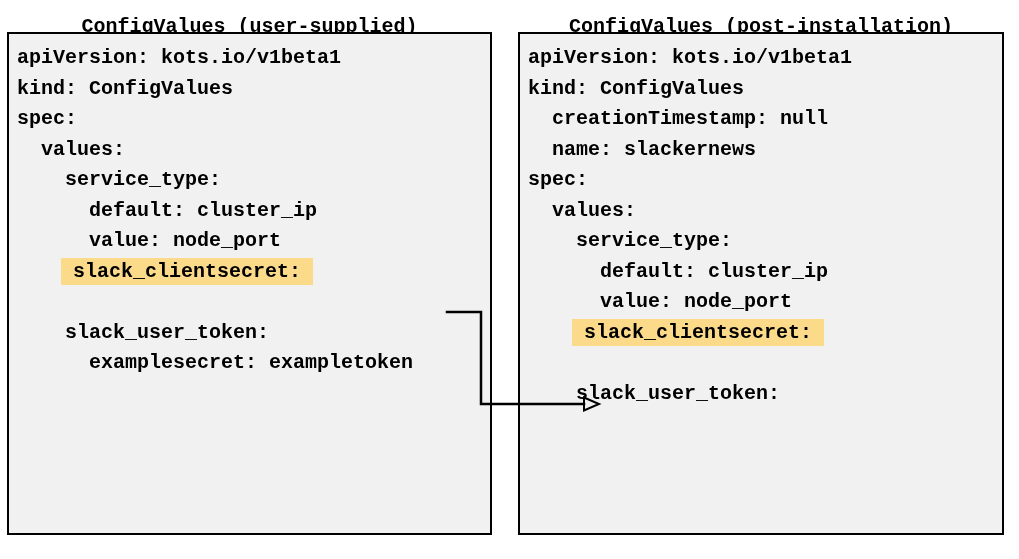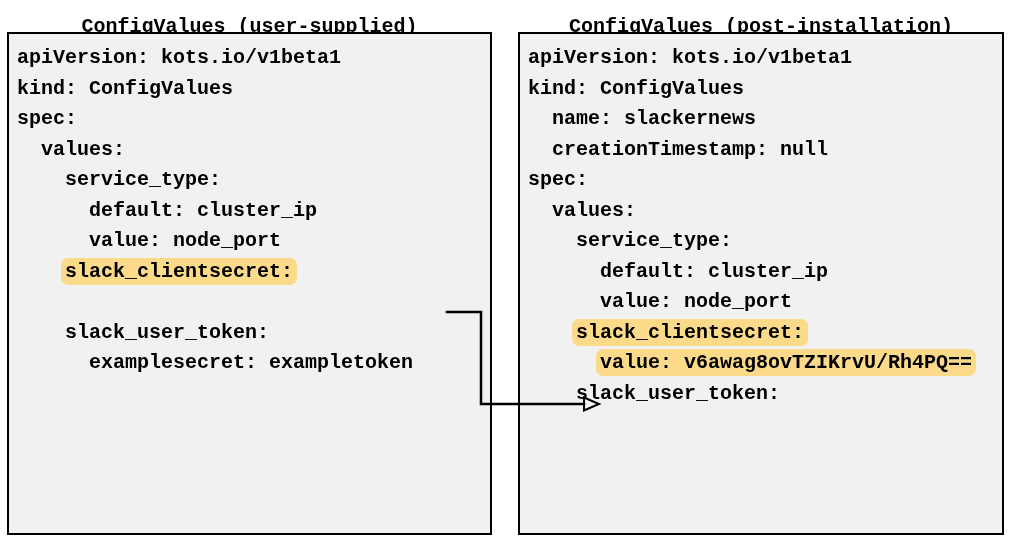--- a/index.html
+++ b/index.html
@@ -46,23 +46,22 @@
   .code {
     padding: 9px 8px;
     font-weight: bold;
     font-size: 20px;
     line-height: 30.5px;
     color: var(--text);
   }
   .code-line { white-space: pre; height: 30.5px; }
   .hl {
     background: var(--hl);
-    padding: 2px 4px;
+    padding: 2px 12px;
     margin: 0 -4px;
-    border-radius: 7px;
   }
   .arrow-overlay {
     position: absolute;
     left: 0; top: 0;
     width: 1019px; height: 559px;
     pointer-events: none;
   }
 </style>
 </head>
 <body>
@@ -86,29 +85,29 @@
         <div class="code-line"><span>      </span></div>
         <div class="code-line"><span>    </span><span>slack_user_token:</span></div>
         <div class="code-line"><span>      </span><span>examplesecret: exampletoken</span></div>
       </div>
   </div>
 
   <div class="panel right">
     <div class="code">
         <div class="code-line"><span></span><span>apiVersion: kots.io/v1beta1</span></div>
         <div class="code-line"><span></span><span>kind: ConfigValues</span></div>
+        <div class="code-line"><span>  </span><span>creationTimestamp: null</span></div>
         <div class="code-line"><span>  </span><span>name: slackernews</span></div>
-        <div class="code-line"><span>  </span><span>creationTimestamp: null</span></div>
         <div class="code-line"><span></span><span>spec:</span></div>
         <div class="code-line"><span>  </span><span>values:</span></div>
         <div class="code-line"><span>    </span><span>service_type:</span></div>
         <div class="code-line"><span>      </span><span>default: cluster_ip</span></div>
         <div class="code-line"><span>      </span><span>value: node_port</span></div>
         <div class="code-line"><span>    </span><span class="hl">slack_clientsecret:</span></div>
-        <div class="code-line"><span>      </span><span class="hl">value: v6awag8ovTZIKrvU/Rh4PQ==</span></div>
+        <div class="code-line"><span>      </span></div>
         <div class="code-line"><span>    </span><span>slack_user_token:</span></div>
         <div class="code-line"><span>      </span></div>
       </div>
   </div>
 
   <svg class="arrow-overlay" viewBox="0 0 1019 559" xmlns="http://www.w3.org/2000/svg">
     <path d="M447 312 H481 V404 H584" fill="none" stroke="#000000" stroke-width="2.5" stroke-linecap="square" stroke-linejoin="miter"></path>
     <polygon points="584,397.5 599,404 584,410.5" fill="none" stroke="#000000" stroke-width="2" stroke-linejoin="miter"></polygon>
   </svg>
 

